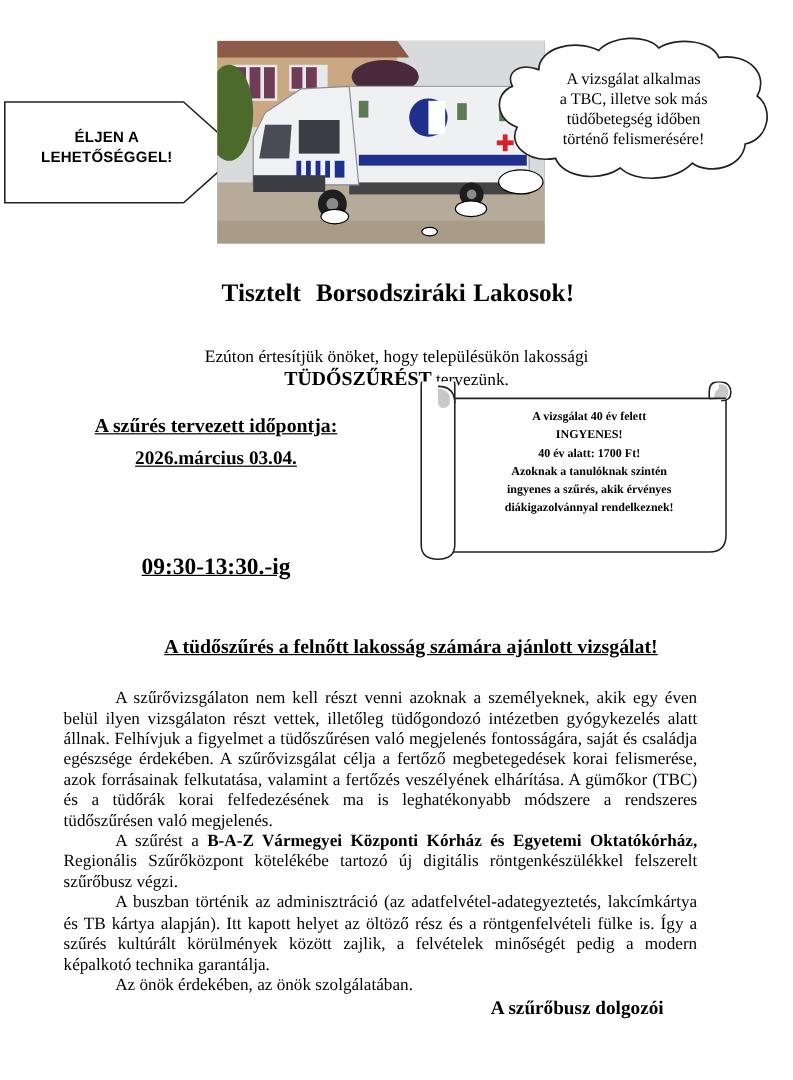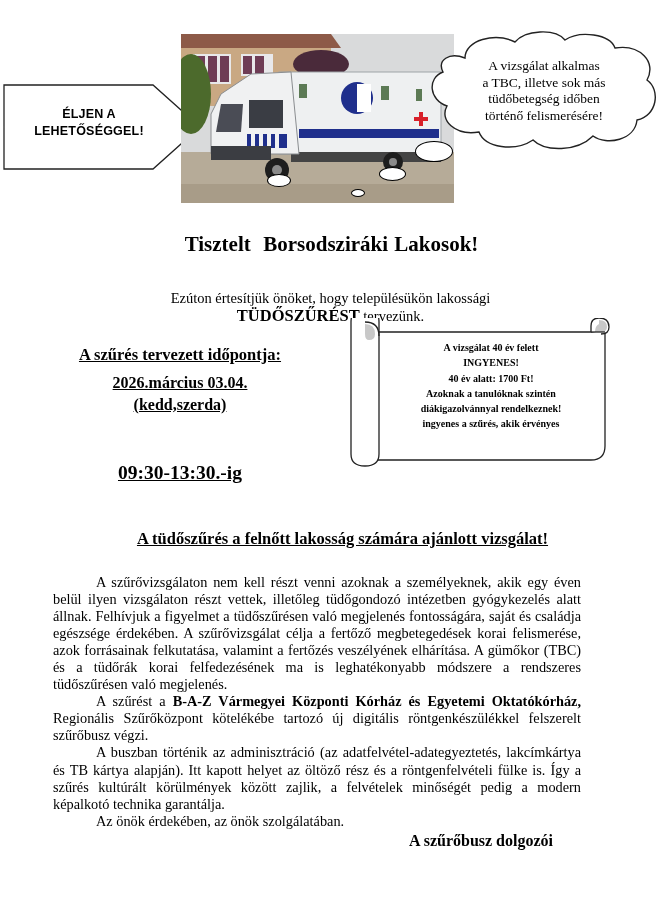--- a/index.html
+++ b/index.html
@@ -13,21 +13,21 @@
       position: absolute; left: 0; top: 22px; width: 172px; text-align: center;
       font-family: "Liberation Sans", "DejaVu Sans", sans-serif; font-weight: bold; font-size: 12.5px; line-height: 17px;
       letter-spacing: 0.2px;
     }
 
     
     .photo { position: absolute; left: 181px; top: 34px; width: 273px; height: 169px; overflow: hidden; background: #a29b8f; }
     .photo svg { display: block; }
 
     
-    .cloud { position: absolute; left: 425px; top: 28px; width: 236px; height: 128px; }
+    .cloud { position: absolute; left: 409px; top: 28px; width: 236px; height: 128px; }
     .cloud svg { position: absolute; left: 0; top: 0; }
     .cloud-text {
       position: absolute; left: 20px; top: 30px; width: 198px; text-align: center;
       font-size: 13.5px; line-height: 16.5px;
     }
     .bubble { position: absolute; background: #fff; border: 1.3px solid #000; border-radius: 50%; }
 
     
     .title { position: absolute; left: 0; top: 232px; width: 661px; text-align: center; font-weight: bold; font-size: 21px; word-spacing: 1px; padding-left: 2px; }
     .intro { position: absolute; left: 0; top: 289px; width: 661px; text-align: center; font-size: 14.5px; line-height: 18px; padding-left: 0; }
@@ -149,21 +149,20 @@
 <div class="title" style="white-space: pre;">Tisztelt  Borsodsziráki Lakosok!</div>
 
 <div class="intro">
   <div>Ezúton értesítjük önöket, hogy településükön lakossági</div>
   <div><b>TÜDŐSZŰRÉST</b><span> tervezünk.</span></div>
 </div>
 
 <div class="sched sched-head">A szűrés tervezett időpontja:</div>
 <div class="sched sched-date">
   <div>2026.március 03.04.</div>
-  <div>(kedd,szerda)</div>
 </div>
 <div class="sched sched-time">09:30-13:30.-ig</div>
 
 <div class="scroll">
   <svg width="270" height="150" viewBox="0 0 270 150">
 
     <path d="M18,14 L258,14 L258,128 Q258,142 244,142 L30,142" fill="#fff" stroke="#222" stroke-width="1.3"></path>
 
     <path d="M244,14 L244,8 Q244,0 252,0 Q262,0 262,9 Q262,16 254,16" fill="#fff" stroke="#222" stroke-width="1.3"></path>
     <path d="M252,2 Q260,2 260,9 Q260,14 254,14 L248,14 Q248,8 252,6 Z" fill="#c8c8c8" stroke="none"></path>
@@ -171,22 +170,22 @@
 
     <path d="M4,28 Q4,14 18,14 Q32,14 32,28 L32,160 Q32,172 18,172 Q4,172 4,160 Z" fill="#fff" stroke="#222" stroke-width="1.3" transform="translate(0,-24)"></path>
     <path d="M18,6 Q28,6 28,16 Q28,22 22,22 Q18,22 18,16 Z" fill="#c8c8c8"></path>
     <path d="M18,4 Q32,4 32,18" fill="none" stroke="#222" stroke-width="1.3"></path>
   </svg>
   <div class="scroll-text">
     <div>A vizsgálat 40 év felett</div>
     <div>INGYENES!</div>
     <div>40 év alatt: 1700 Ft!</div>
     <div>Azoknak a tanulóknak szintén</div>
+    <div>ingyenes a szűrés, akik érvényes</div>
     <div>diákigazolvánnyal rendelkeznek!</div>
-    <div>ingyenes a szűrés, akik érvényes</div>
   </div>
 </div>
 
 <div class="section-head">A tüdőszűrés a felnőtt lakosság számára ajánlott vizsgálat!</div>
 
 <div class="body-text">
   <p>A szűrővizsgálaton nem kell részt venni azoknak a személyeknek, akik egy éven belül ilyen vizsgálaton részt vettek, illetőleg tüdőgondozó intézetben gyógykezelés alatt állnak. Felhívjuk a figyelmet a tüdőszűrésen való megjelenés fontosságára, saját és családja egészsége érdekében. A szűrővizsgálat célja a fertőző megbetegedések korai felismerése, azok forrásainak felkutatása, valamint a fertőzés veszélyének elhárítása. A gümőkor (TBC) és a tüdőrák korai felfedezésének ma is leghatékonyabb módszere a rendszeres tüdőszűrésen való megjelenés.</p>
   <p><span>A szűrést a </span><b>B-A-Z Vármegyei Központi Kórház és Egyetemi Oktatókórház,</b><span> Regionális Szűrőközpont kötelékébe tartozó új digitális röntgenkészülékkel felszerelt szűrőbusz végzi.</span></p>
   <p>A buszban történik az adminisztráció (az adatfelvétel-adategyeztetés, lakcímkártya és TB kártya alapján). Itt kapott helyet az öltöző rész és a röntgenfelvételi fülke is. Így a szűrés kultúrált körülmények között zajlik, a felvételek minőségét pedig a modern képalkotó technika garantálja.</p>
   <p>Az önök érdekében, az önök szolgálatában.</p>

